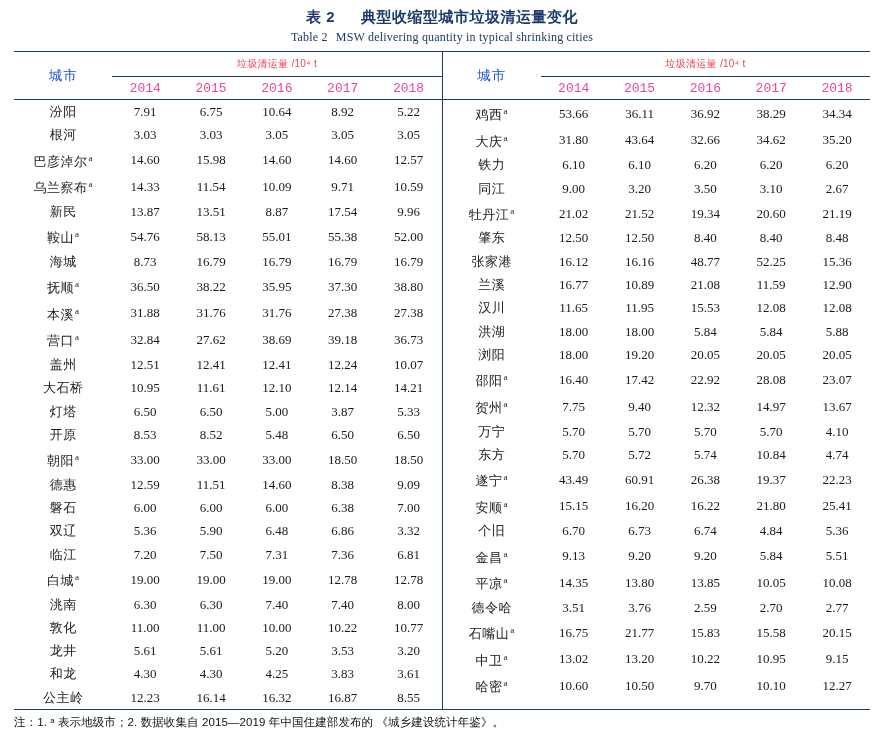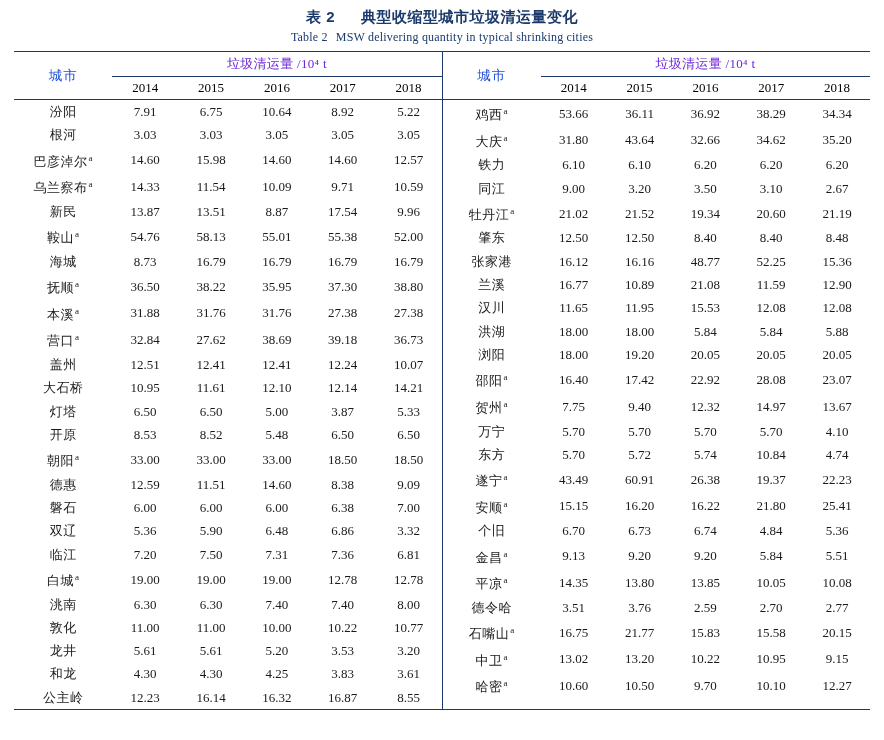--- a/index.html
+++ b/index.html
@@ -88,32 +88,32 @@
   }
   .hdr-city {
     font-family: "Liberation Sans", sans-serif;
     font-size: 13.5px;
     color: #1d4ed8;
     height: 46px;
     vertical-align: middle;
     letter-spacing: 1px;
   }
   .hdr-span {
-    font-family: Liberation Serif, serif;
-    font-size: 13px;
-    color: #6d28d9;
+    font-family: Liberation Sans, sans-serif;
+    font-size: 10px;
+    color: #ef4444;
     height: 24px;
     vertical-align: middle;
     border-bottom: 0.9px solid #1b3a6b;
     letter-spacing: 0.3px;
   }
   .hdr-year {
-    font-family: Liberation Serif, serif;
+    font-family: Liberation Mono, monospace;
     font-size: 13px;
-    color: #000000;
+    color: #ec4899;
     height: 22px;
     vertical-align: middle;
   }
   .underline-head {
     border-bottom: 1.1px solid #1b3a6b;
   }
 
   td.city {
     font-family: "Liberation Sans", sans-serif;
     font-size: 13px;
@@ -606,14 +606,15 @@
                   <td class="val">12.27</td>
                 </tr>
               </tbody>
           </table>
         </td>
       </tr>
     </tbody>
   </table>
 
   <div class="rule-bottom"></div>
+  <div class="note">注：1. ᵃ 表示地级市；2. 数据收集自 2015—2019 年中国住建部发布的 《城乡建设统计年鉴》。</div>
 
 </div>
 
 </body></html>

